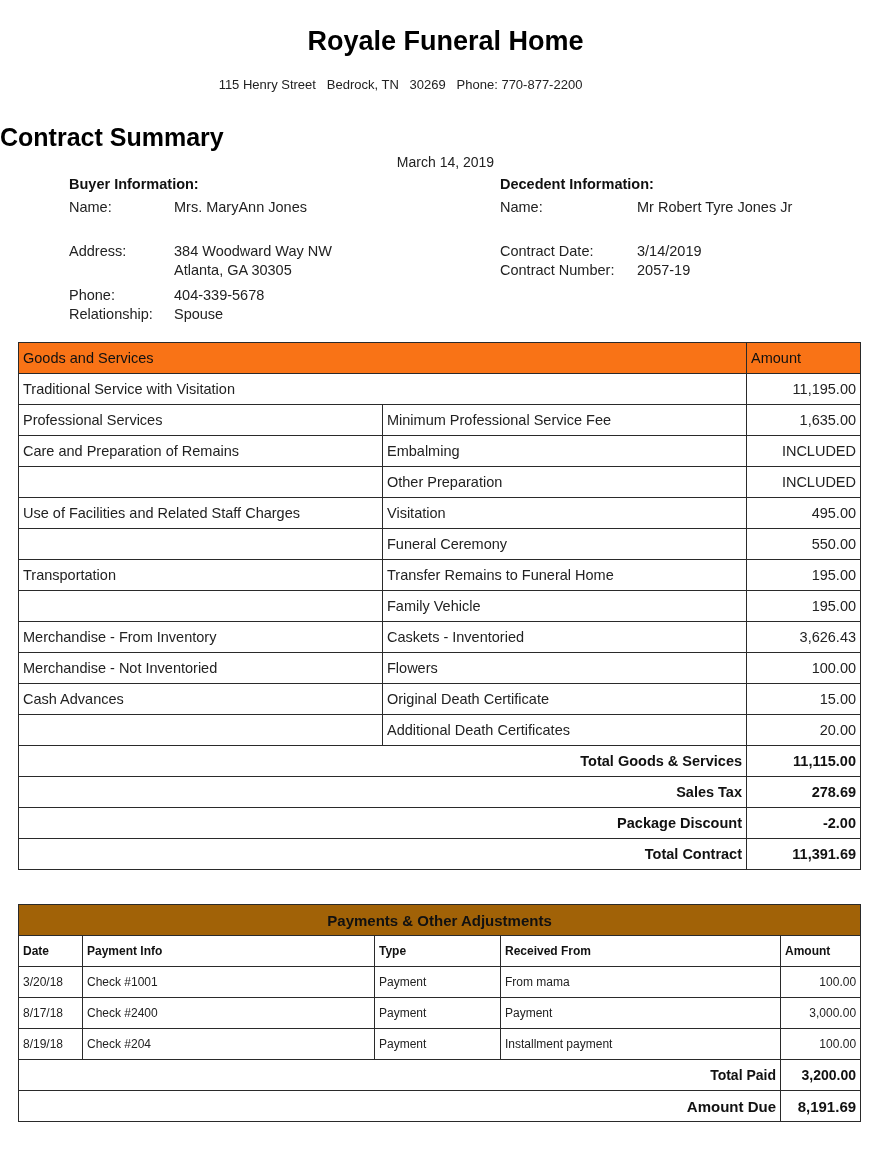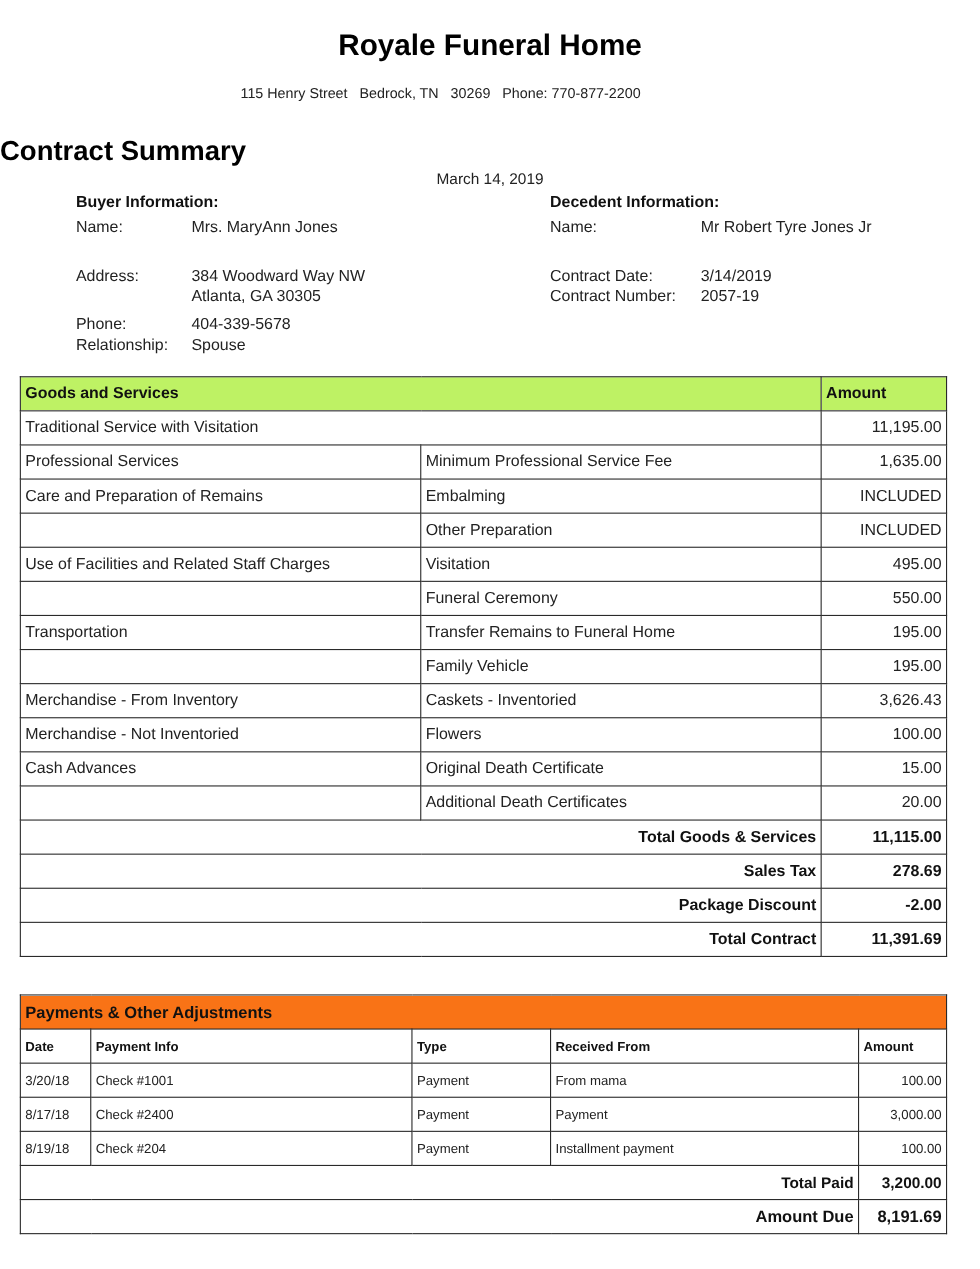--- a/index.html
+++ b/index.html
@@ -27,29 +27,29 @@
 
   table.grid {
     position: absolute; border-collapse: collapse; table-layout: fixed;
     font-family: "Liberation Sans", sans-serif;
   }
   table.grid td, table.grid th {
     border: 1.5px solid #2a2a2a; padding: 0 4px; overflow: hidden; white-space: nowrap;
   }
   table.goods { left: 18px; top: 342px; width: 842px; }
   table.goods td, table.goods th { height: 30px; font-size: 14.5px; color: #222; }
-  table.goods tr.head th { background: #bef264; font-weight: bold; color: #111; text-align: left; }
+  table.goods tr.head th { background: #f97316; font-weight: normal; color: #111; text-align: left; }
   table.goods .amt { text-align: right; }
   table.goods tr.total td { font-weight: bold; color: #111; margin-left: 40px; }
   .right { text-align: right; }
 
   table.pay { left: 18px; top: 904px; width: 842px; }
   table.pay tr.title th {
-    background: #f97316; font-weight: bold; font-size: 15px; color: #111;
-    text-align: left; height: 30px;
+    background: #a16207; font-weight: bold; font-size: 15px; color: #111;
+    text-align: center; height: 30px;
   }
   table.pay tr.colhead th { font-size: 12px; font-weight: bold; height: 30px; text-align: left; color: #111; }
   table.pay td { font-size: 12px; height: 30px; color: #222; }
   table.pay tr.sum td { font-weight: bold; color: #111; }
   table.pay tr.sum td.s1 { font-size: 14px; }
   table.pay tr.sum td.s2 { font-size: 15px; }
 </style>
 </head>
 <body>
 

